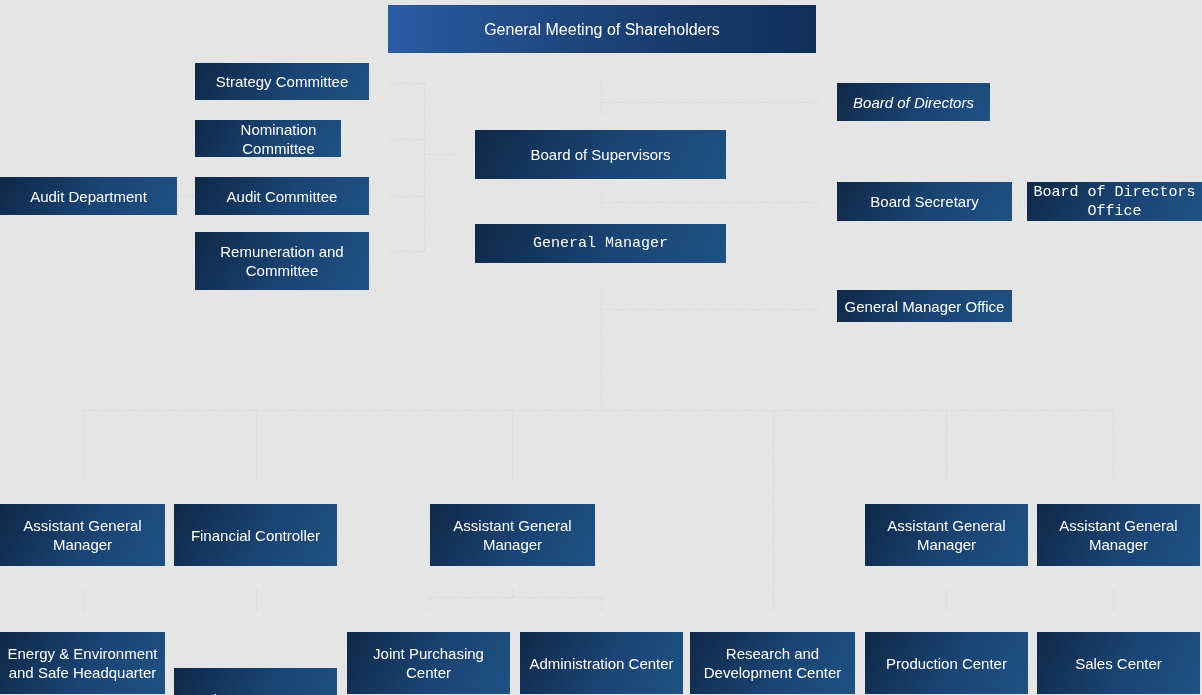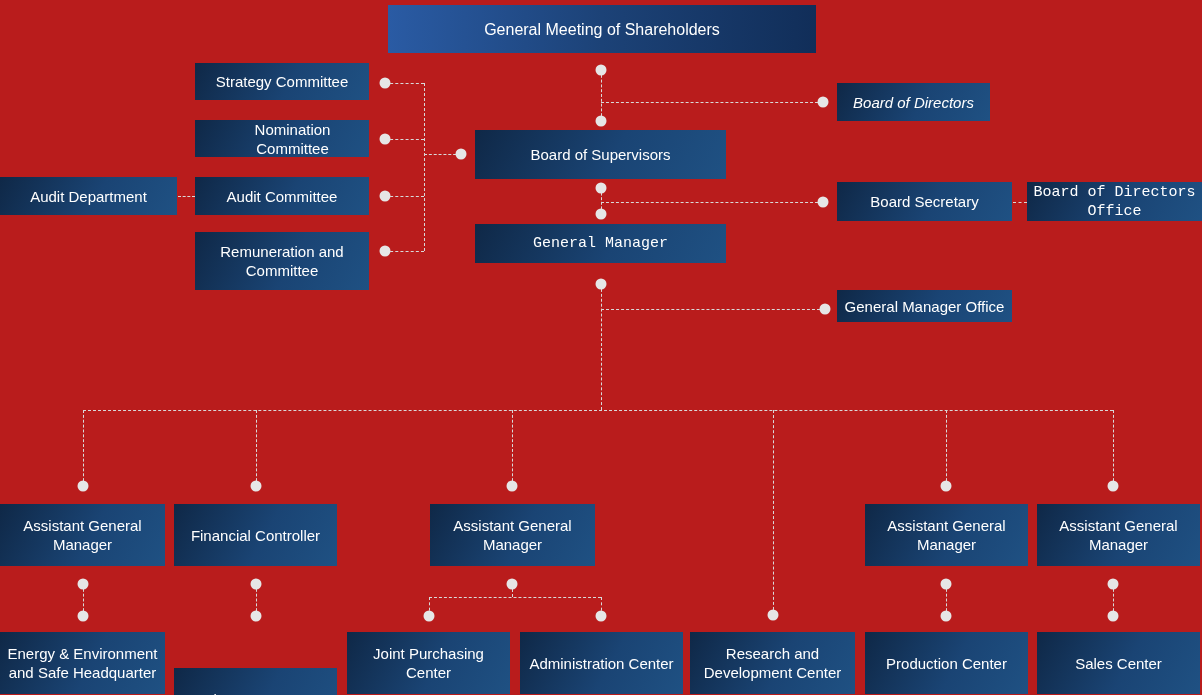--- a/index.html
+++ b/index.html
@@ -1,20 +1,20 @@
 <!DOCTYPE html>
 <html><head>
 <meta charset="utf-8">
 <style>
   html, body { margin: 0; padding: 0; background: #ffffff; }
   #canvas {
     position: relative;
     width: 1202px;
     height: 695px;
-    background: #b91c1c;
+    background: #e5e5e5;
     overflow: hidden;
     font-family: "Liberation Sans", sans-serif;
   }
   .box {
     position: absolute;
     display: flex;
     align-items: center;
     justify-content: center;
     text-align: center;
     color: #ffffff;
@@ -27,21 +27,21 @@
   .vline { position: absolute; width: 0; border-left: 1px dashed #d9d9d9; }
   .hline { position: absolute; height: 0; border-top: 1px dashed #d9d9d9; }
   .dot {
     position: absolute; width: 11px; height: 11px; border-radius: 50%;
     background: #e6e6e6; transform: translate(-50%, -50%);
   }
   
   #n-general_meeting { left:388px; top:5px; width:428px; height:48px; font-size:16px;
     background: linear-gradient(90deg, #2a5ba4 0%, #1c4277 50%, #112e59 100%); }
   #n-strategy            { left:195px;  top:63px;  width:174px; height:37px; }
-  #n-nomination          { left:195px;  top:120px; width:174px; height:37px;padding-left:25px; }
+  #n-nomination          { left:195px;  top:120px; width:146px; height:37px;padding-left:25px; }
   #n-audit_committee     { left:195px;  top:177px; width:174px; height:38px; }
   #n-remuneration        { left:195px;  top:232px; width:174px; height:58px; }
   #n-audit_department    { left:0;      top:177px; width:177px; height:38px; }
   #n-board_of_supervisors{ left:475px;  top:130px; width:251px; height:49px; }
   #n-general_manager     { left:475px;  top:224px; width:251px; height:39px;font-family:Liberation Mono, monospace; }
   #n-board_of_directors  { left:837px;  top:83px;  width:153px; height:38px;font-style:italic; }
   #n-board_secretary     { left:837px;  top:182px; width:175px; height:39px; }
   #n-bod_office          { left:1027px; top:182px; width:175px; height:39px;font-family:Liberation Mono, monospace; }
   #n-gm_office           { left:837px;  top:290px; width:175px; height:32px; }
   #n-agm_1               { left:0;      top:504px; width:165px; height:62px; }

